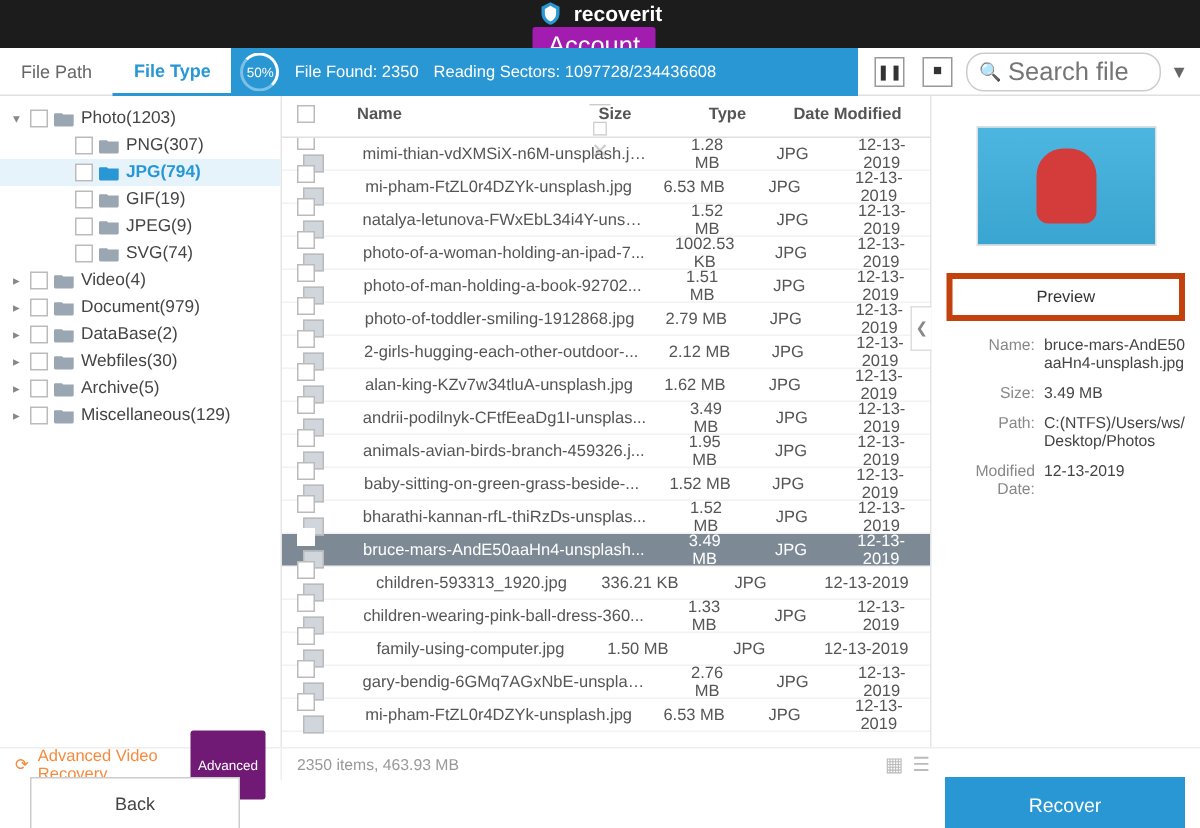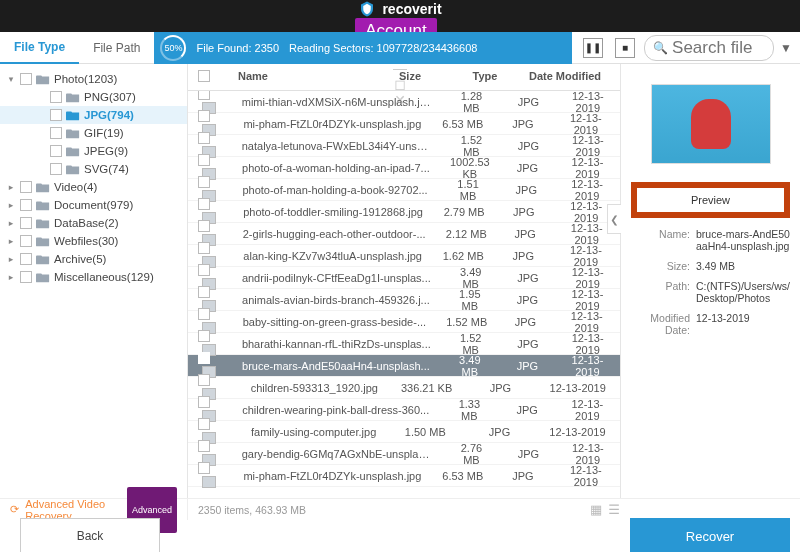--- a/index.html
+++ b/index.html
@@ -37,21 +37,21 @@
 .col-date { width: 90px; text-align: center; }
 .list-body { flex: 1; overflow-y: auto; }
 .row { display: flex; align-items: center; padding: 3px 10px; font-size: 11px; color: #555; border-bottom: 1px solid #f2f2f2; height: 22px; gap: 20px; }
 .row.selected { background: #7d8a95; color: #fff; }
 .row .file-icon { width: 14px; height: 12px; background: #d0d6dc; display: inline-block; margin-left: 4px; border: 1px solid #bbb; }
 .row.selected .cb { border-color: #fff; }
 .col-name span { white-space: nowrap; overflow: hidden; text-overflow: ellipsis; display: inline-block; max-width: 190px; vertical-align: middle; margin-left: 4px; }
 .preview { width: 180px; border-left: 1px solid #e5e5e5; padding: 12px 10px; font-size: 11px; color: #555; display: flex; flex-direction: column; align-items: center; }
 .preview-img { width: 120px; height: 80px; border: 1px solid #ddd; margin: 8px 0; background: linear-gradient(#4db6e0,#3aa5d0); display: flex; align-items: center; justify-content: center; position: relative; }
 .preview-img::after { content:''; width: 40px; height: 50px; background: #d43c3c; border-radius: 18px 18px 8px 8px; }
-.preview-btn { width: 100%; padding: 6px; border: 6px solid #c2410c; background: #fff; cursor: pointer; margin: 10px 0; font-size: 11px; color: #333; }
+.preview-btn { width: 100%; padding: 6px; border: 4px solid #c2410c; background: #fff; cursor: pointer; margin: 10px 0; font-size: 11px; color: #333; }
 .meta { display: grid; grid-template-columns: 65px 1fr; row-gap: 8px; width: 100%; font-size: 10.5px; }
 .meta .label { text-align: right; color: #888; padding-right: 6px; }
 .meta .val { color: #444; word-break: break-all; }
 .adv-rec { display: flex; align-items: center; gap: 6px; padding: 0 10px; font-size: 11px; color: #f58a3c; border-right: 1px solid #eee; height: 100%; width: 188px; }
 .adv-badge { background: #701a75; color: #fff; font-size: 9px; padding: 18px 5px; border-radius: 2px; }
 .summary { padding: 0 10px; font-size: 10.5px; color: #999; flex: 1; display:flex; flex-direction:column; justify-content:center; height:100%;}
 .view-icons { display: flex; gap: 6px; color: #bbb; font-size: 13px; }
 .back-btn { width: 140px; height: 36px; border: 1px solid #ccc; background: #fff; cursor: pointer; font-size: 12px; color: #444; margin-left: 0; }
 .recover-btn { width: 160px; height: 36px; border: none; background: #2897d4; color: #fff; cursor: pointer; font-size: 13px; }
 .footer-left { width: 188px; padding-left: 10px; }
@@ -73,22 +73,22 @@
   </div>
   <div class="titlebar-spacer"></div>
   <button class="account-btn">Account</button>
   <span class="win-ctrl">≡</span>
   <span class="win-ctrl">—</span>
   <span class="win-ctrl">◻</span>
   <span class="win-ctrl">✕</span>
 </div>
 
 <div class="toolbar">
+  <div class="tab">File Path</div>
   <div class="tab active">File Type</div>
-  <div class="tab">File Path</div>
   <div class="progress-section">
     <div class="progress-circle">50%</div>
     <span><span>File Found:</span> <span>2350</span></span>
     <span><span>Reading Sectors:</span> <span>1097728/234436608</span></span>
   </div>
   <div class="toolbar-right">
     <span class="ctrl-btn">❚❚</span>
     <span class="ctrl-btn">■</span>
     <div class="search-box">
       <span>🔍</span>

